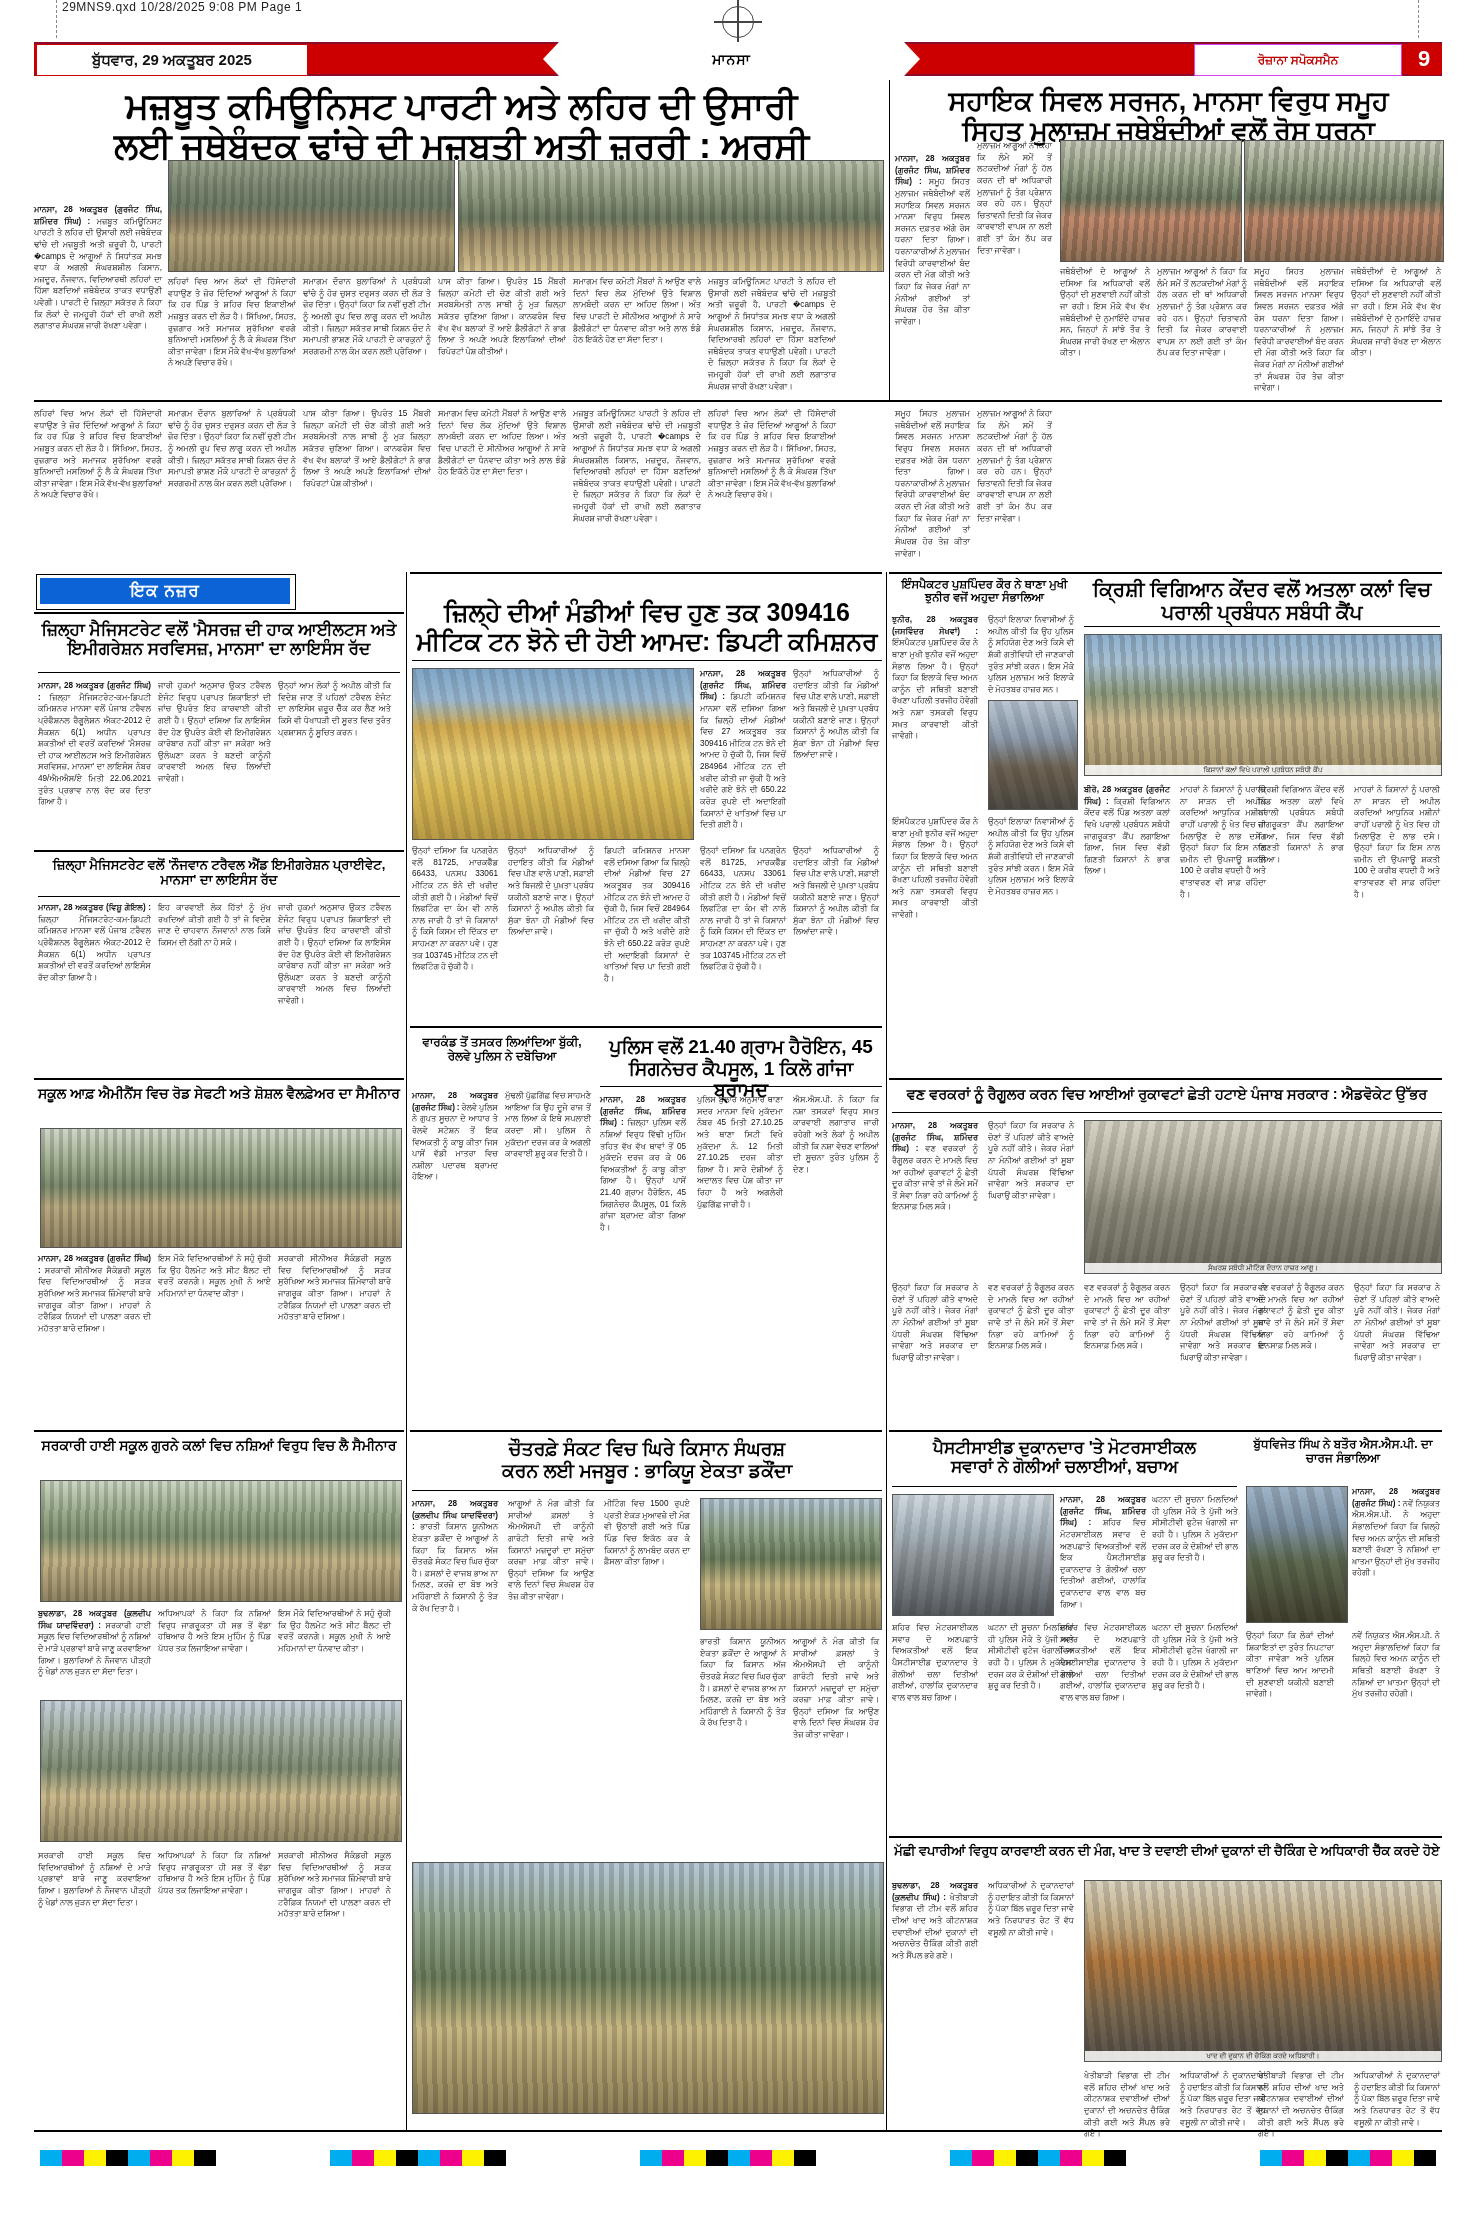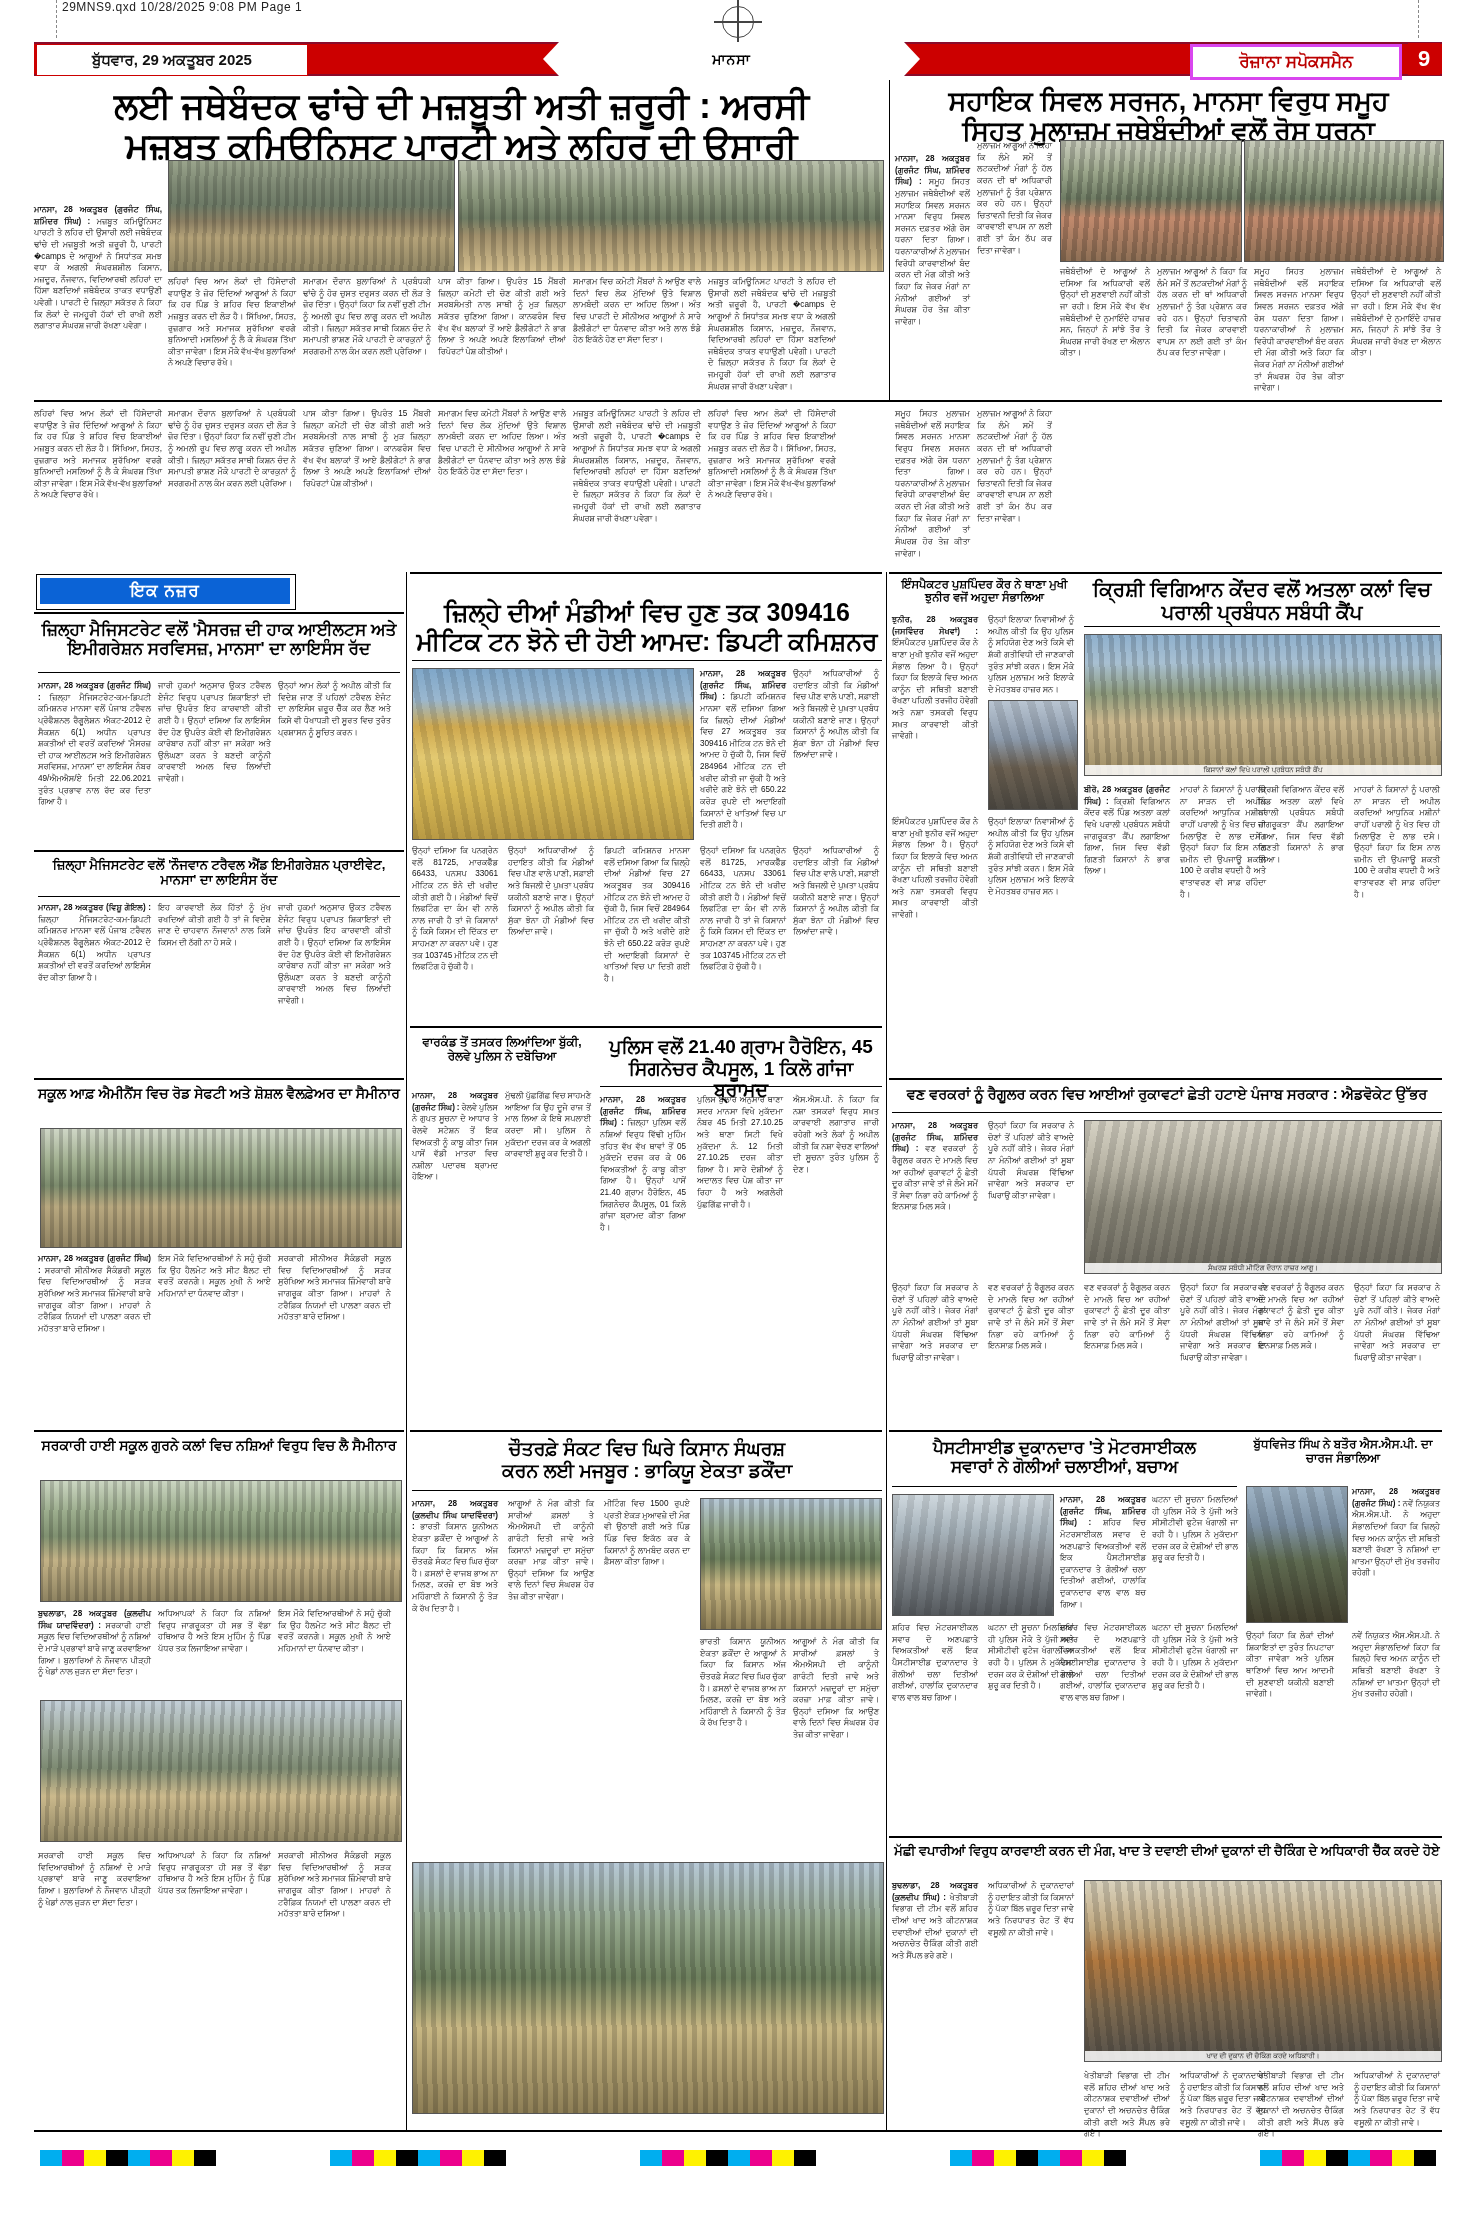--- a/index.html
+++ b/index.html
@@ -39,23 +39,23 @@
   }
   .mh-center{
     position:absolute;left:525px;top:0px;height:34px;width:345px;background:#fff;
     display:flex;align-items:center;justify-content:center;
     font-size:14px;font-weight:bold;letter-spacing:1px;
   }
   .mh-center:before{content:"";position:absolute;left:-16px;top:0;border-top:17px solid transparent;border-bottom:17px solid transparent;border-right:16px solid #fff;}
   .mh-center:after{content:"";position:absolute;right:-16px;top:0;border-top:17px solid transparent;border-bottom:17px solid transparent;border-left:16px solid #fff;}
   .mh-brand{
     position:absolute;right:40px;top:2px;height:30px;min-width:190px;
-    background:#fff;border:3px solid #d946ef;
+    background:#fff;border:1px solid #d946ef;
     display:flex;align-items:center;justify-content:center;padding:0 8px;
-    font-size:17px;font-weight:bold;color:#b00;
+    font-size:12px;font-weight:bold;color:#b00;
   }
   .mh-page{
     position:absolute;right:2px;top:1px;height:32px;width:32px;background:#cc0000;color:#fff;
     display:flex;align-items:center;justify-content:center;font-size:22px;font-weight:bold;
   }
 
   
   .hl{font-weight:bold;line-height:1.12;text-align:center;}
   .body-col{
     font-size:8.2px;line-height:1.42;text-align:justify;
@@ -162,22 +162,22 @@
 
 <div class="masthead">
   <div class="mh-bar"></div>
   <div class="mh-date">ਬੁੱਧਵਾਰ, 29 ਅਕਤੂਬਰ 2025</div>
   <div class="mh-center">ਮਾਨਸਾ</div>
   <div class="mh-brand">ਰੋਜ਼ਾਨਾ ਸਪੋਕਸਮੈਨ</div>
   <div class="mh-page">9</div>
 </div>
 
 <div class="abs hl" style="left:34px;top:86px;width:855px;font-size:36px;">
+  <div>ਮਜ਼ਬੂਤ ਕਮਿਊਨਿਸਟ ਪਾਰਟੀ ਅਤੇ ਲਹਿਰ ਦੀ ਉਸਾਰੀ</div>
   <div>ਲਈ ਜਥੇਬੰਦਕ ਢਾਂਚੇ ਦੀ ਮਜ਼ਬੂਤੀ ਅਤੀ ਜ਼ਰੂਰੀ : ਅਰਸੀ</div>
-  <div>ਮਜ਼ਬੂਤ ਕਮਿਊਨਿਸਟ ਪਾਰਟੀ ਅਤੇ ਲਹਿਰ ਦੀ ਉਸਾਰੀ</div>
 </div>
 
 <div class="abs hl" style="left:895px;top:86px;width:547px;font-size:27px;">
   <div>ਸਹਾਇਕ ਸਿਵਲ ਸਰਜਨ, ਮਾਨਸਾ ਵਿਰੁਧ ਸਮੂਹ</div>
   <div>ਸਿਹਤ ਮੁਲਾਜ਼ਮ ਜਥੇਬੰਦੀਆਂ ਵਲੋਂ ਰੋਸ ਧਰਨਾ</div>
 </div>
 
 <div class="abs vr" style="left:889px;top:80px;height:320px;"></div>
 
 <div class="photo ph-crowd" style="left:168px;top:160px;width:285px;height:110px;"></div>

